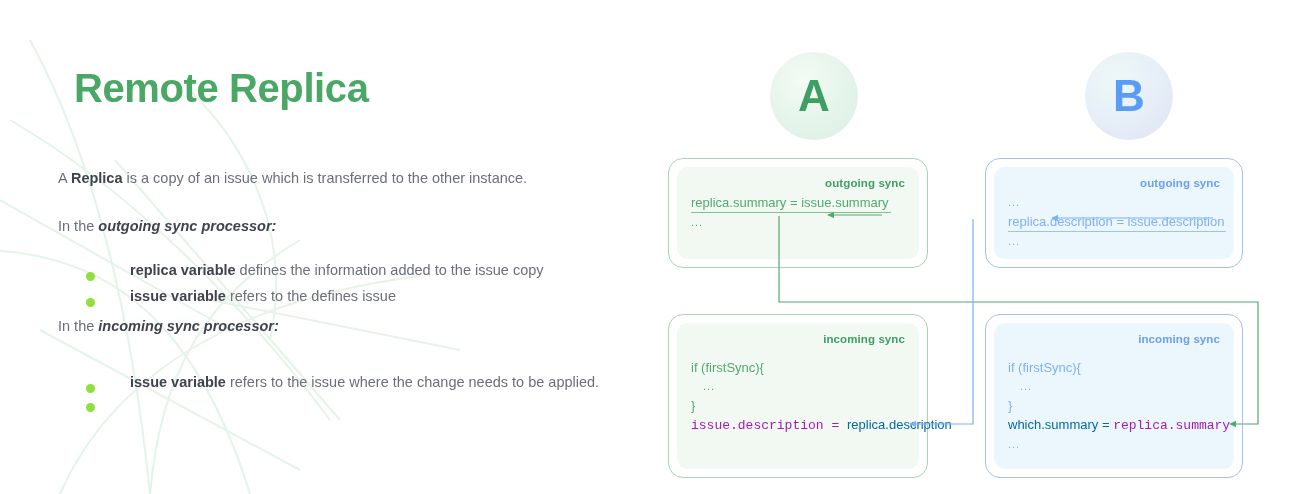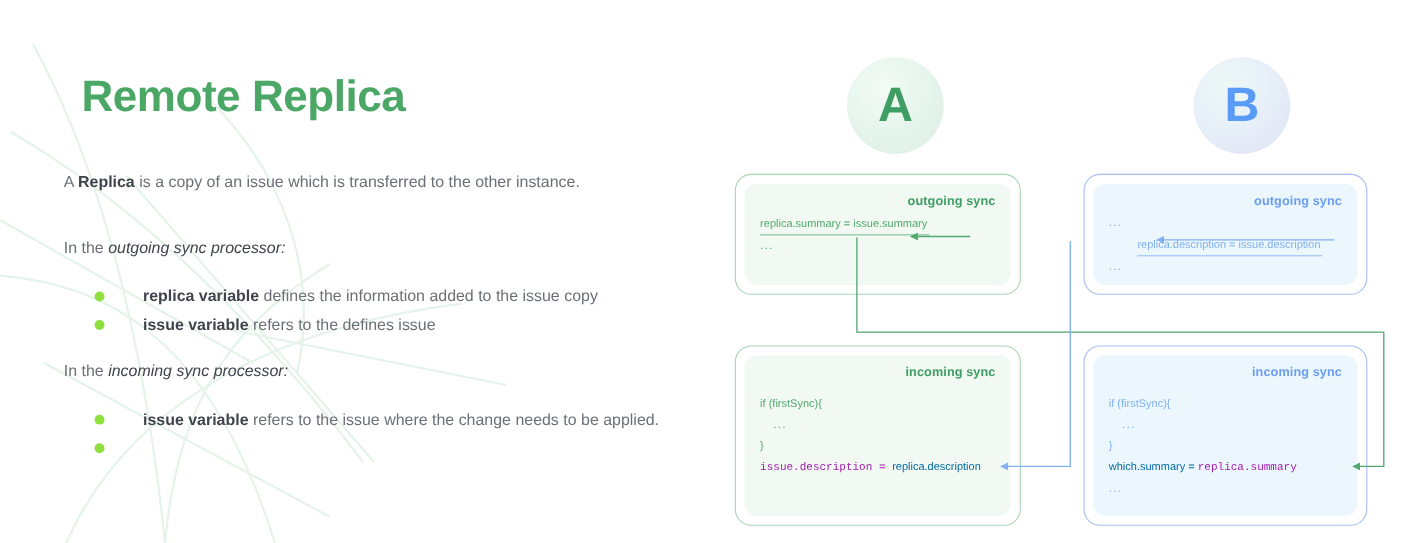--- a/index.html
+++ b/index.html
@@ -23,31 +23,31 @@
     color:#4aa766;letter-spacing:-0.4px;
     white-space:nowrap;
   }
 
   .para{
     position:absolute;left:58px;
     font-size:14.5px;color:#6b6f76;line-height:20px;
     white-space:nowrap;
   }
   .para b{color:#3f444c;font-weight:bold;}
-  .para i{color:#3f444c;font-weight:normal;font-style:italic;}
-
-  #para-intro{top:156px;}
+  .para i{color:#3f444c;font-weight:bold;font-style:italic;}
+
+  #para-intro{top:168px;}
   #para-outgoing{top:216px;}
-  #para-incoming{top:328px;}
+  #para-incoming{top:316px;}
 
   .bullet-list{position:absolute;left:86px;}
   #bullets-outgoing{top:260px;}
   #bullets-incoming{top:372px;}
 
-  .bullet-row{display:flex;align-items:flex-start;margin-bottom:5px;}
+  .bullet-row{display:flex;align-items:flex-end;margin-bottom:5px;}
   .bullet-dot{
     width:9px;height:9px;border-radius:50%;
     background:#8fe03c;flex:0 0 auto;margin-top:5px;
   }
   .bullet-text{
     margin-left:35px;font-size:14.5px;color:#6b6f76;
     line-height:21px;max-width:520px;
   }
   .bullet-text b{color:#3f444c;font-weight:bold;}
 
@@ -88,21 +88,21 @@
   .blue  .code-inner{background:#ecf7fd;}
 
   .box-title{
     text-align:right;font-size:11.5px;font-weight:bold;
     letter-spacing:.1px;margin-bottom:4px;
   }
   .green .box-title{color:#3f9e63;}
   .blue  .box-title{color:#6b9ef0;}
 
   .code-line{
-    font-size:10px;line-height:19px;white-space:nowrap;
+    font-size:13px;line-height:19px;white-space:nowrap;
   }
   .green .code-line{color:#52a96f;}
   .blue  .code-line{color:#7fb0f2;}
   .code-line .tok-green{color:#a21caf;font-family:Liberation Mono, monospace;}
   .code-line .tok-blue{color:#0369a1;}
   .code-line.indent{padding-left:12px;}
   .code-line.dots{letter-spacing:1px;font-size:11px;}
 
   #box-a-out{left: 8px;top:158px;width:260px;height:110px;}
   #box-b-out{left:325px;top:158px;width:258px;height:110px;}
@@ -184,21 +184,21 @@
         <div class="box-title">outgoing sync</div>
         <div class="code-line" style="border-bottom:1px solid #7cc193;display:inline-block;padding-right:2px;">replica.summary = issue.summary</div>
         <div class="code-line dots">...</div>
       </div>
     </div>
 
     <div class="code-box blue" id="box-b-out">
       <div class="code-inner">
         <div class="box-title">outgoing sync</div>
         <div class="code-line dots">...</div>
-        <div class="code-line" style="border-bottom:1px solid #9cc3f5;display:inline-block;padding-right:2px;margin-left:26px;">replica.description = issue.description</div>
+        <div class="code-line" style="border-bottom:1px solid #9cc3f5;display:inline-block;padding-right:2px;">replica.description = issue.description</div>
         <div class="code-line dots">...</div>
       </div>
     </div>
 
     <div class="code-box green" id="box-a-in">
       <div class="code-inner">
         <div class="box-title">incoming sync</div>
         <div style="height:9px"></div>
         <div class="code-line">if (firstSync){</div>
         <div class="code-line dots indent">...</div>

